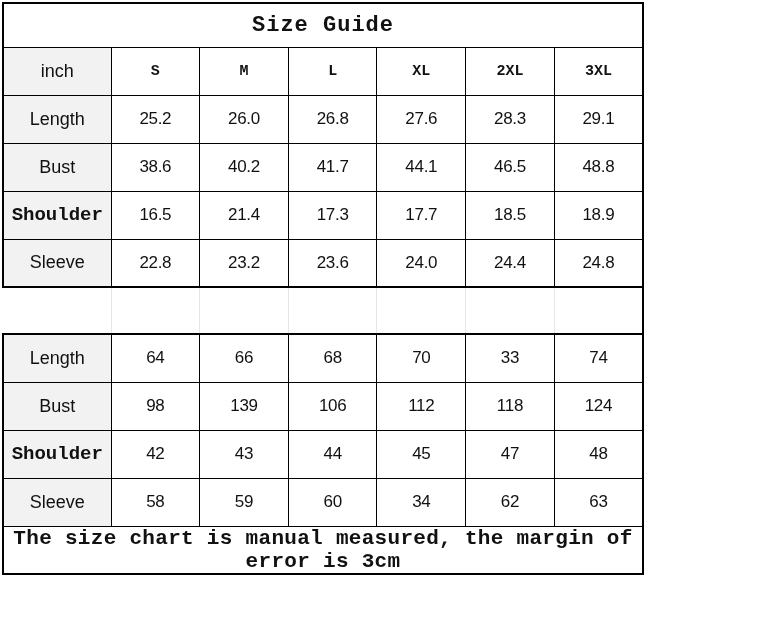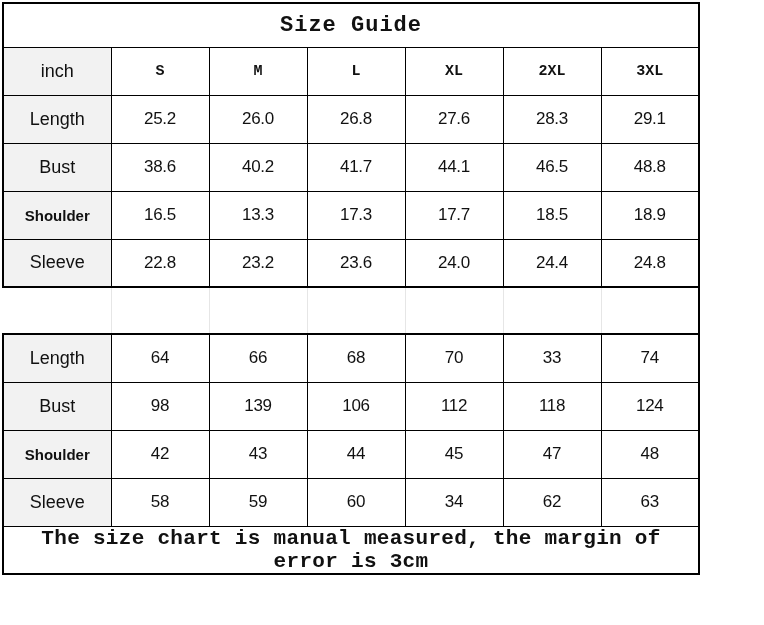--- a/index.html
+++ b/index.html
@@ -6,21 +6,21 @@
     margin: 0; padding: 0;
     width: 764px; height: 625px;
     background: #ffffff;
     overflow: hidden;
   }
   .canvas { padding: 2px 0 0 2px; }
 
   table.size-guide {
     border-collapse: collapse;
     table-layout: fixed;
-    width: 698px;
+    width: 642px;
   }
   col.c-label { width: 108px; }
 
   td {
     border: 1.5px solid #000000;
     text-align: center;
     vertical-align: middle;
     padding: 0;
     color: #111111;
     background: #ffffff;
@@ -39,21 +39,22 @@
     letter-spacing: 1px;
   }
 
   td.label-cell {
     background: #f2f2f2;
     font-family: "Liberation Sans", sans-serif;
     font-size: 18px;
   }
   td.label-cell.label-bold {
     font-weight: bold;
-    font-size: 15px;
+    font-size: 19px;
+    font-family: Liberation Mono, monospace;
   }
 
   td.size-cell {
     font-family: "Liberation Mono", monospace;
     font-weight: bold;
     font-size: 15px;
   }
 
   td.value-cell {
     font-family: "Liberation Sans", sans-serif;
@@ -122,21 +123,21 @@
           <td class="value-cell">38.6</td>
           <td class="value-cell">40.2</td>
           <td class="value-cell">41.7</td>
           <td class="value-cell">44.1</td>
           <td class="value-cell">46.5</td>
           <td class="value-cell">48.8</td>
         </tr>
         <tr class="data-row">
           <td class="label-cell label-bold">Shoulder</td>
           <td class="value-cell">16.5</td>
-          <td class="value-cell">13.3</td>
+          <td class="value-cell">21.4</td>
           <td class="value-cell">17.3</td>
           <td class="value-cell">17.7</td>
           <td class="value-cell">18.5</td>
           <td class="value-cell">18.9</td>
         </tr>
         <tr class="data-row">
           <td class="label-cell">Sleeve</td>
           <td class="value-cell">22.8</td>
           <td class="value-cell">23.2</td>
           <td class="value-cell">23.6</td>

